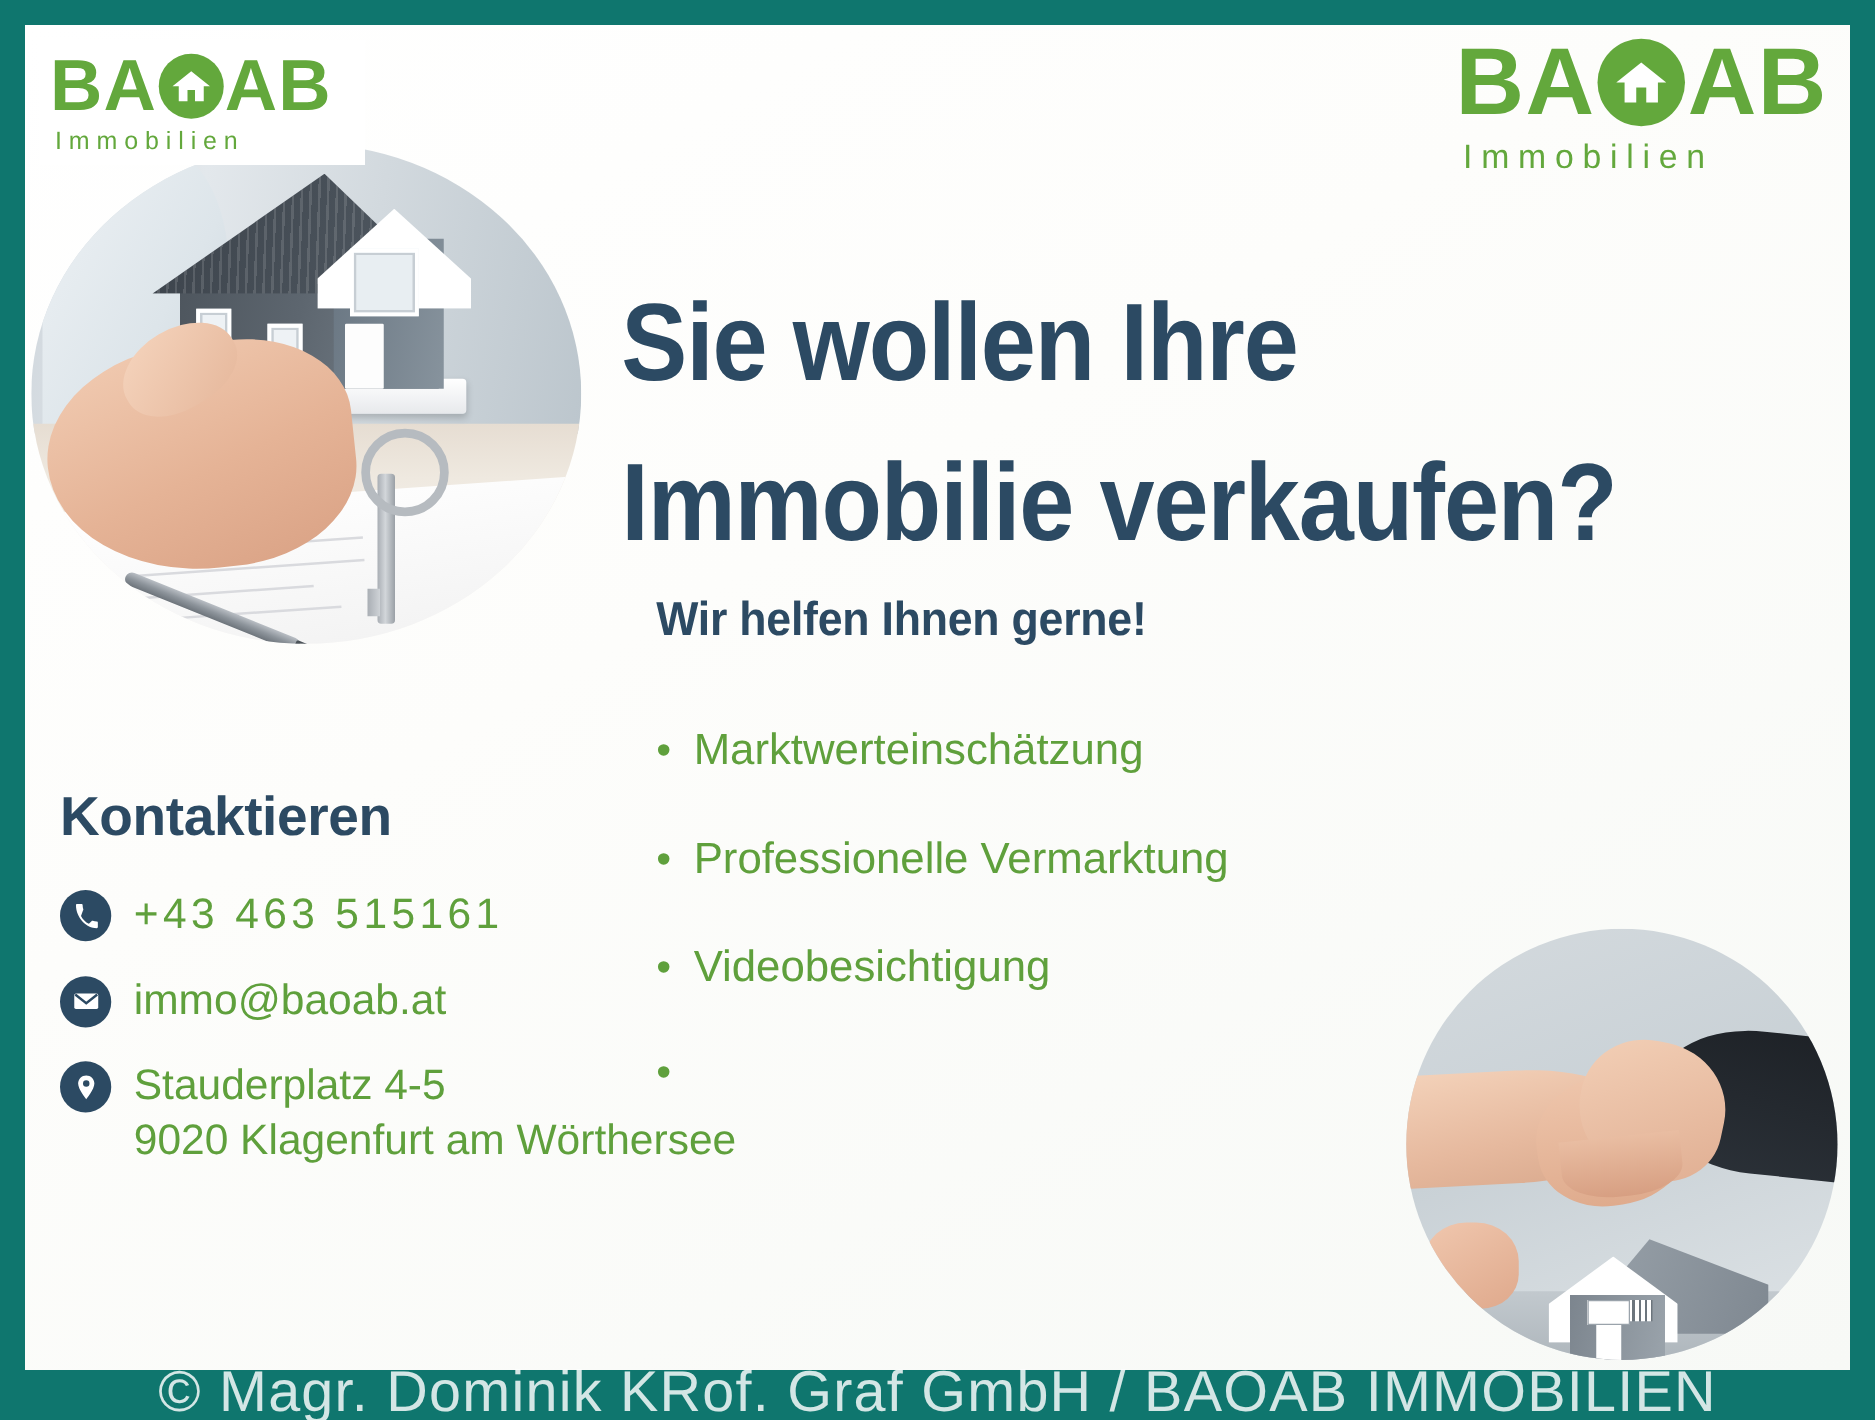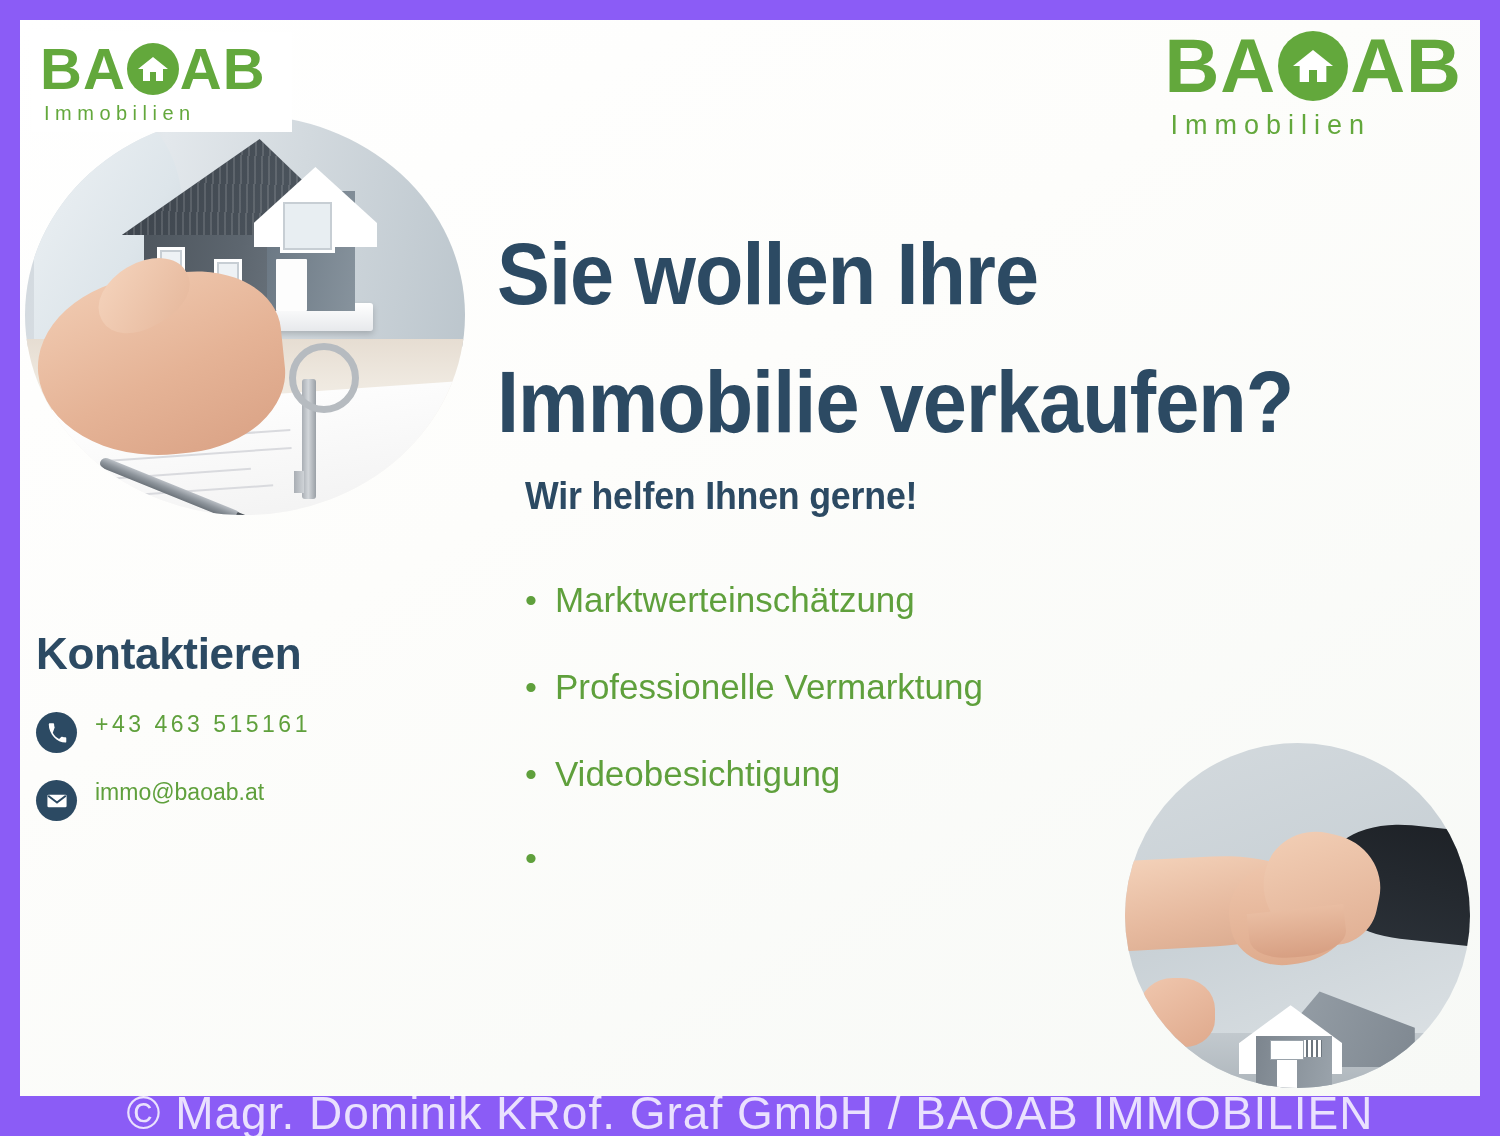--- a/index.html
+++ b/index.html
@@ -1,21 +1,21 @@
 <!DOCTYPE html>
 <html><head>
 <meta charset="utf-8">
 <style>
   html,body{margin:0;padding:0;background:#fff;}
   body{font-family:"Liberation Sans",sans-serif;}
 
   .poster{
     position:relative;
     width:1500px;height:1136px;
-    background:#8b5cf6;
+    background:#0f766e;
     overflow:hidden;
   }
   
   .canvas{
     position:absolute;
     left:20px;top:20px;
     width:1460px;height:1076px;
     background:#ffffff;
     background-image:linear-gradient(150deg,#ffffff 0%,#fdfdfb 40%,#f7f9f6 100%);
     overflow:hidden;
@@ -184,32 +184,32 @@
     display:flex;align-items:baseline;
     margin-bottom:47px;
     color:#5FA03C;font-size:35px;font-weight:400;
     white-space:nowrap;
   }
   .bullet .dot{
     font-size:34px;line-height:1;margin-right:18px;color:#5FA03C;
   }
 
   
-  .contact{position:absolute;left:16px;top:605px;width:560px;z-index:20;}
+  .contact{position:absolute;left:28px;top:605px;width:560px;z-index:20;}
   .contact-title{
     color:#2C4A63;font-size:44px;font-weight:700;line-height:1.3;
     margin-bottom:28px;letter-spacing:-.3px;
   }
   .c-row{display:flex;align-items:flex-start;margin-bottom:25px;}
   .c-ico{
     flex:0 0 auto;width:41px;height:41px;border-radius:50%;
     background:#2C4A63;position:relative;margin-right:18px;margin-top:2px;
   }
   .c-ico svg{position:absolute;left:50%;top:50%;transform:translate(-50%,-50%);}
-  .c-txt{color:#5FA03C;font-size:23px;line-height:1.28;white-space:nowrap;}
+  .c-txt{color:#5FA03C;font-size:34px;line-height:1.28;white-space:nowrap;}
   .c-txt.phone{letter-spacing:3.5px;}
 
   
   .watermark{
     position:absolute;left:0;right:0;bottom:-4px;
     text-align:center;
     font-size:46px;font-weight:400;
     color:rgba(255,255,255,.82);
     letter-spacing:1px;
     z-index:40;
@@ -340,19 +340,31 @@
       <div class="c-row">
         <span class="c-ico">
           <svg width="23" height="23" viewBox="0 0 24 24" aria-hidden="true">
             <rect x="2" y="5.5" width="20" height="13" rx="1.4" fill="#ffffff"></rect>
             <path d="M2.8 6.4 L12 13.6 L21.2 6.4" fill="none" stroke="#2C4A63" stroke-width="2"></path>
           </svg>
         </span>
         <span class="c-txt">immo@baoab.at</span>
       </div>
 
+      <div class="c-row">
+        <span class="c-ico">
+          <svg width="20" height="22" viewBox="0 0 24 26" aria-hidden="true">
+            <path d="M12 1.5c-4.3 0-7.8 3.4-7.8 7.7 0 5.6 7.8 15.1 7.8 15.1s7.8-9.5 7.8-15.1c0-4.3-3.5-7.7-7.8-7.7z" fill="#ffffff"></path>
+            <circle cx="12" cy="9.1" r="3.1" fill="#2C4A63"></circle>
+          </svg>
+        </span>
+        <span class="c-txt">
+          <span>Stauderplatz 4-5</span><br>
+          <span>9020 Klagenfurt am Wörthersee</span>
+        </span>
+      </div>
     </div>
 
   </div>
 
   <div class="watermark">© Magr. Dominik KRof. Graf GmbH / BAOAB IMMOBILIEN</div>
 
 </div>
 
 </body></html>

